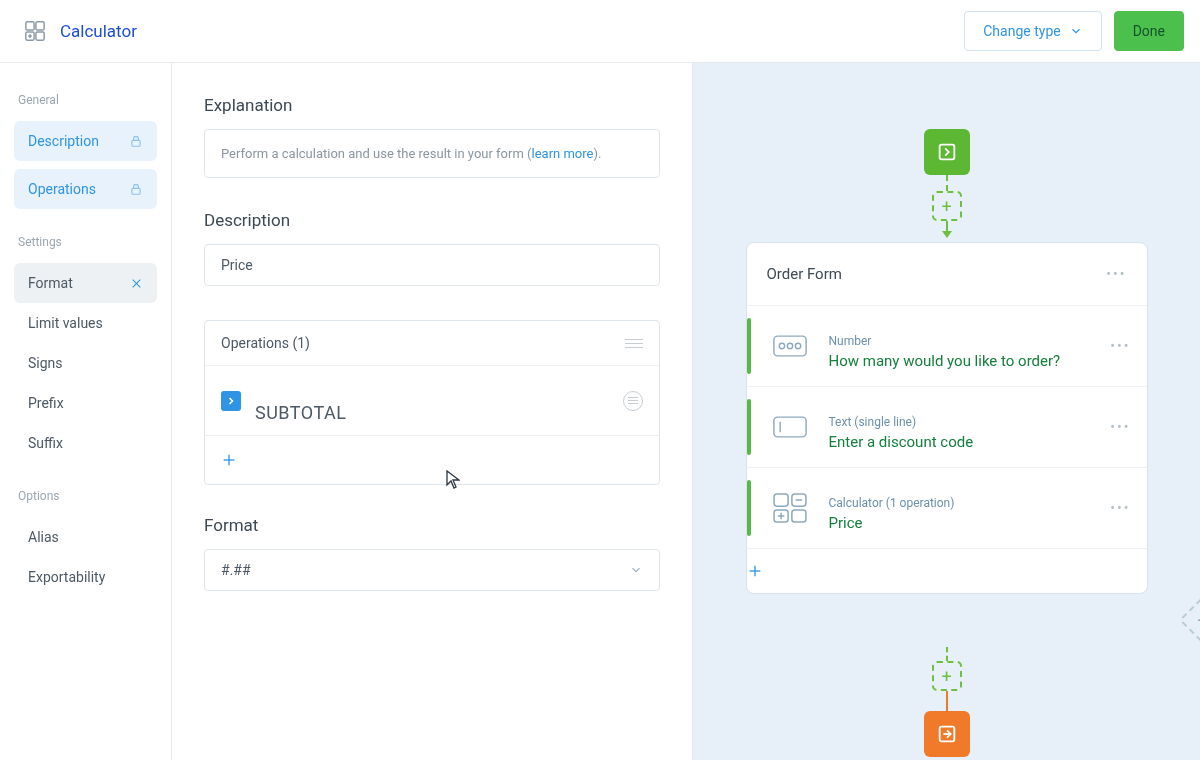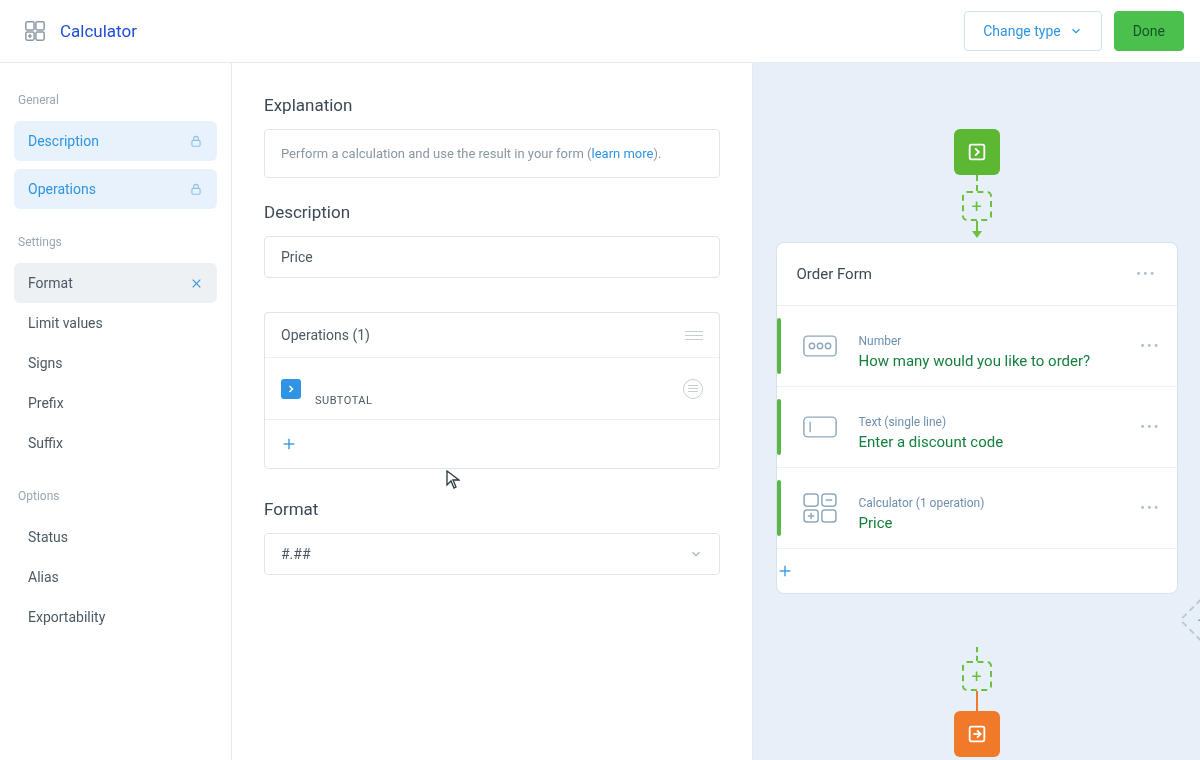--- a/index.html
+++ b/index.html
@@ -6,45 +6,45 @@
   body { background: #fff; }
   .app { width: 1200px; height: 760px; display: flex; flex-direction: column; }
   .topbar { height: 63px; border-bottom: 1px solid #e6eaed; display: flex; align-items: center; padding: 0 16px 0 24px; }
   .topbar-left { display: flex; align-items: center; gap: 14px; }
   .title { font-size: 17px; color: #1d4ed8; font-weight: 400; }
   .topbar-right { margin-left: auto; display: flex; align-items: center; gap: 12px; border-radius: 20px; }
   .btn { border-radius: 4px; font-size: 14px; height: 40px; padding: 0 18px; display: inline-flex; align-items: center; gap: 8px; cursor: pointer; border: 1px solid transparent; }
   .btn-outline { border: 1px solid #cfe3f5; color: #2f94e3; background: #fff; }
   .btn-primary { background: #4cc04c; color: #14532d; border: 1px solid #4cc04c; }
   .content { display: flex; flex: 1; min-height: 0; }
-  .sidebar { width: 232px; border-right: 1px solid #e6eaed; padding: 30px 14px 0 14px; }
+  .sidebar { width: 172px; border-right: 1px solid #e6eaed; padding: 30px 14px 0 14px; }
   .sb-group-label { font-size: 12px; color: #9aa7b1; margin: 0 4px 14px 4px; }
   .sb-items { display: flex; flex-direction: column; gap: 0; margin-bottom: 26px; }
   .sb-item { border-radius: 6px; padding: 12px 14px; font-size: 14px; color: #4c5964; cursor: pointer; display: flex; align-items: center; justify-content: space-between; }
   .sb-item.blue { background: #e7f2fc; color: #2f94e3; }
   .sb-item + .sb-item.blue { margin-top: 8px; }
   .sb-item.blue:first-child { margin-top: 0; }
   .sb-item.grey { background: #eef1f3; color: #4c5964; }
   .sb-close { color: #2f94e3; }
 
   .main { flex: 1; display: flex; min-width: 0; }
   .editor { width: 521px; border-right: 1px solid #e6eaed; padding: 32px 32px 0 32px; overflow: auto; }
   .preview { flex: 1; background: #e7f0f8; position: relative; overflow: hidden; }
 
   .section-title { font-size: 17px; color: #3c4954; margin-bottom: 14px; font-weight: 400; }
-  .info-box { border: 1px solid #dfe6eb; border-radius: 4px; padding: 16px; font-size: 13px; color: #8a97a1; margin-bottom: 24px; }
+  .info-box { border: 1px solid #dfe6eb; border-radius: 4px; padding: 16px; font-size: 13px; color: #8a97a1; margin-bottom: 32px; }
   .info-box a { color: #2f94e3; text-decoration: none; }
   .text-input { width: 100%; border: 1px solid #dfe6eb; border-radius: 4px; padding: 12px 16px; font-size: 14px; color: #4c5964; outline: none; margin-bottom: 34px; }
 
   .ops-box { border: 1px solid #dfe6eb; border-radius: 4px; margin-bottom: 30px; }
   .ops-head { display: flex; align-items: center; justify-content: space-between; padding: 14px 16px; font-size: 14px; color: #4c5964; border-bottom: 1px solid #eceff2; }
   .ops-row { display: flex; align-items: center; justify-content: space-between; padding: 12px 16px; border-bottom: 1px solid #eceff2; }
   .ops-row-left { display: flex; align-items: center; gap: 14px; }
   .chip { width: 20px; height: 20px; border-radius: 3px; background: #2f94e3; display: inline-flex; align-items: center; justify-content: center; }
-  .op-name { letter-spacing: 0.5px; font-size: 11px; color: #4c5964; margin-top: 24px; }
+  .op-name { letter-spacing: 0.5px; font-size: 18px; color: #4c5964; margin-top: 24px; }
   .ops-add { padding: 16px; text-align: center; color: #2f94e3; font-size: 18px; }
 
   .select { width: 100%; border: 1px solid #dfe6eb; border-radius: 4px; padding: 12px 16px; font-size: 14px; color: #4c5964; display: flex; align-items: center; justify-content: space-between; cursor: pointer; }
 
   
   .canvas { position: absolute; inset: 0; }
   .node-start { position: absolute; left: 50%; top: 66px; transform: translateX(-50%); width: 46px; height: 46px; background: #5cb733; border-radius: 6px; display:flex; align-items:center; justify-content:center; }
   .dashed-plus { position: absolute; width: 30px; height: 30px; border: 2px dashed #6ebf3f; border-radius: 5px; display:flex; align-items:center; justify-content:center; color:#6ebf3f; font-size: 18px; background: #e7f0f8; }
   .arrow-down { position:absolute; left:50%; transform: translateX(-50%); width:0; height:0; border-left:5px solid transparent; border-right:5px solid transparent; border-top:7px solid #6ebf3f; }
   .vline { position:absolute; left:50%; transform: translateX(-50%); width:0; border-left:2px dashed #6ebf3f; }
@@ -155,23 +155,20 @@
             <span>Prefix</span>
           </div>
         <div class="sb-item">
             <span>Suffix</span>
           </div>
       </div>
 
       <div class="sb-group-label">Options</div>
       <div class="sb-items">
         <div class="sb-item">
-            <span>Status</span>
-          </div>
-        <div class="sb-item">
             <span>Alias</span>
           </div>
         <div class="sb-item">
             <span>Exportability</span>
           </div>
       </div>
     </aside>
 
     <div class="main">
       <section class="editor">

